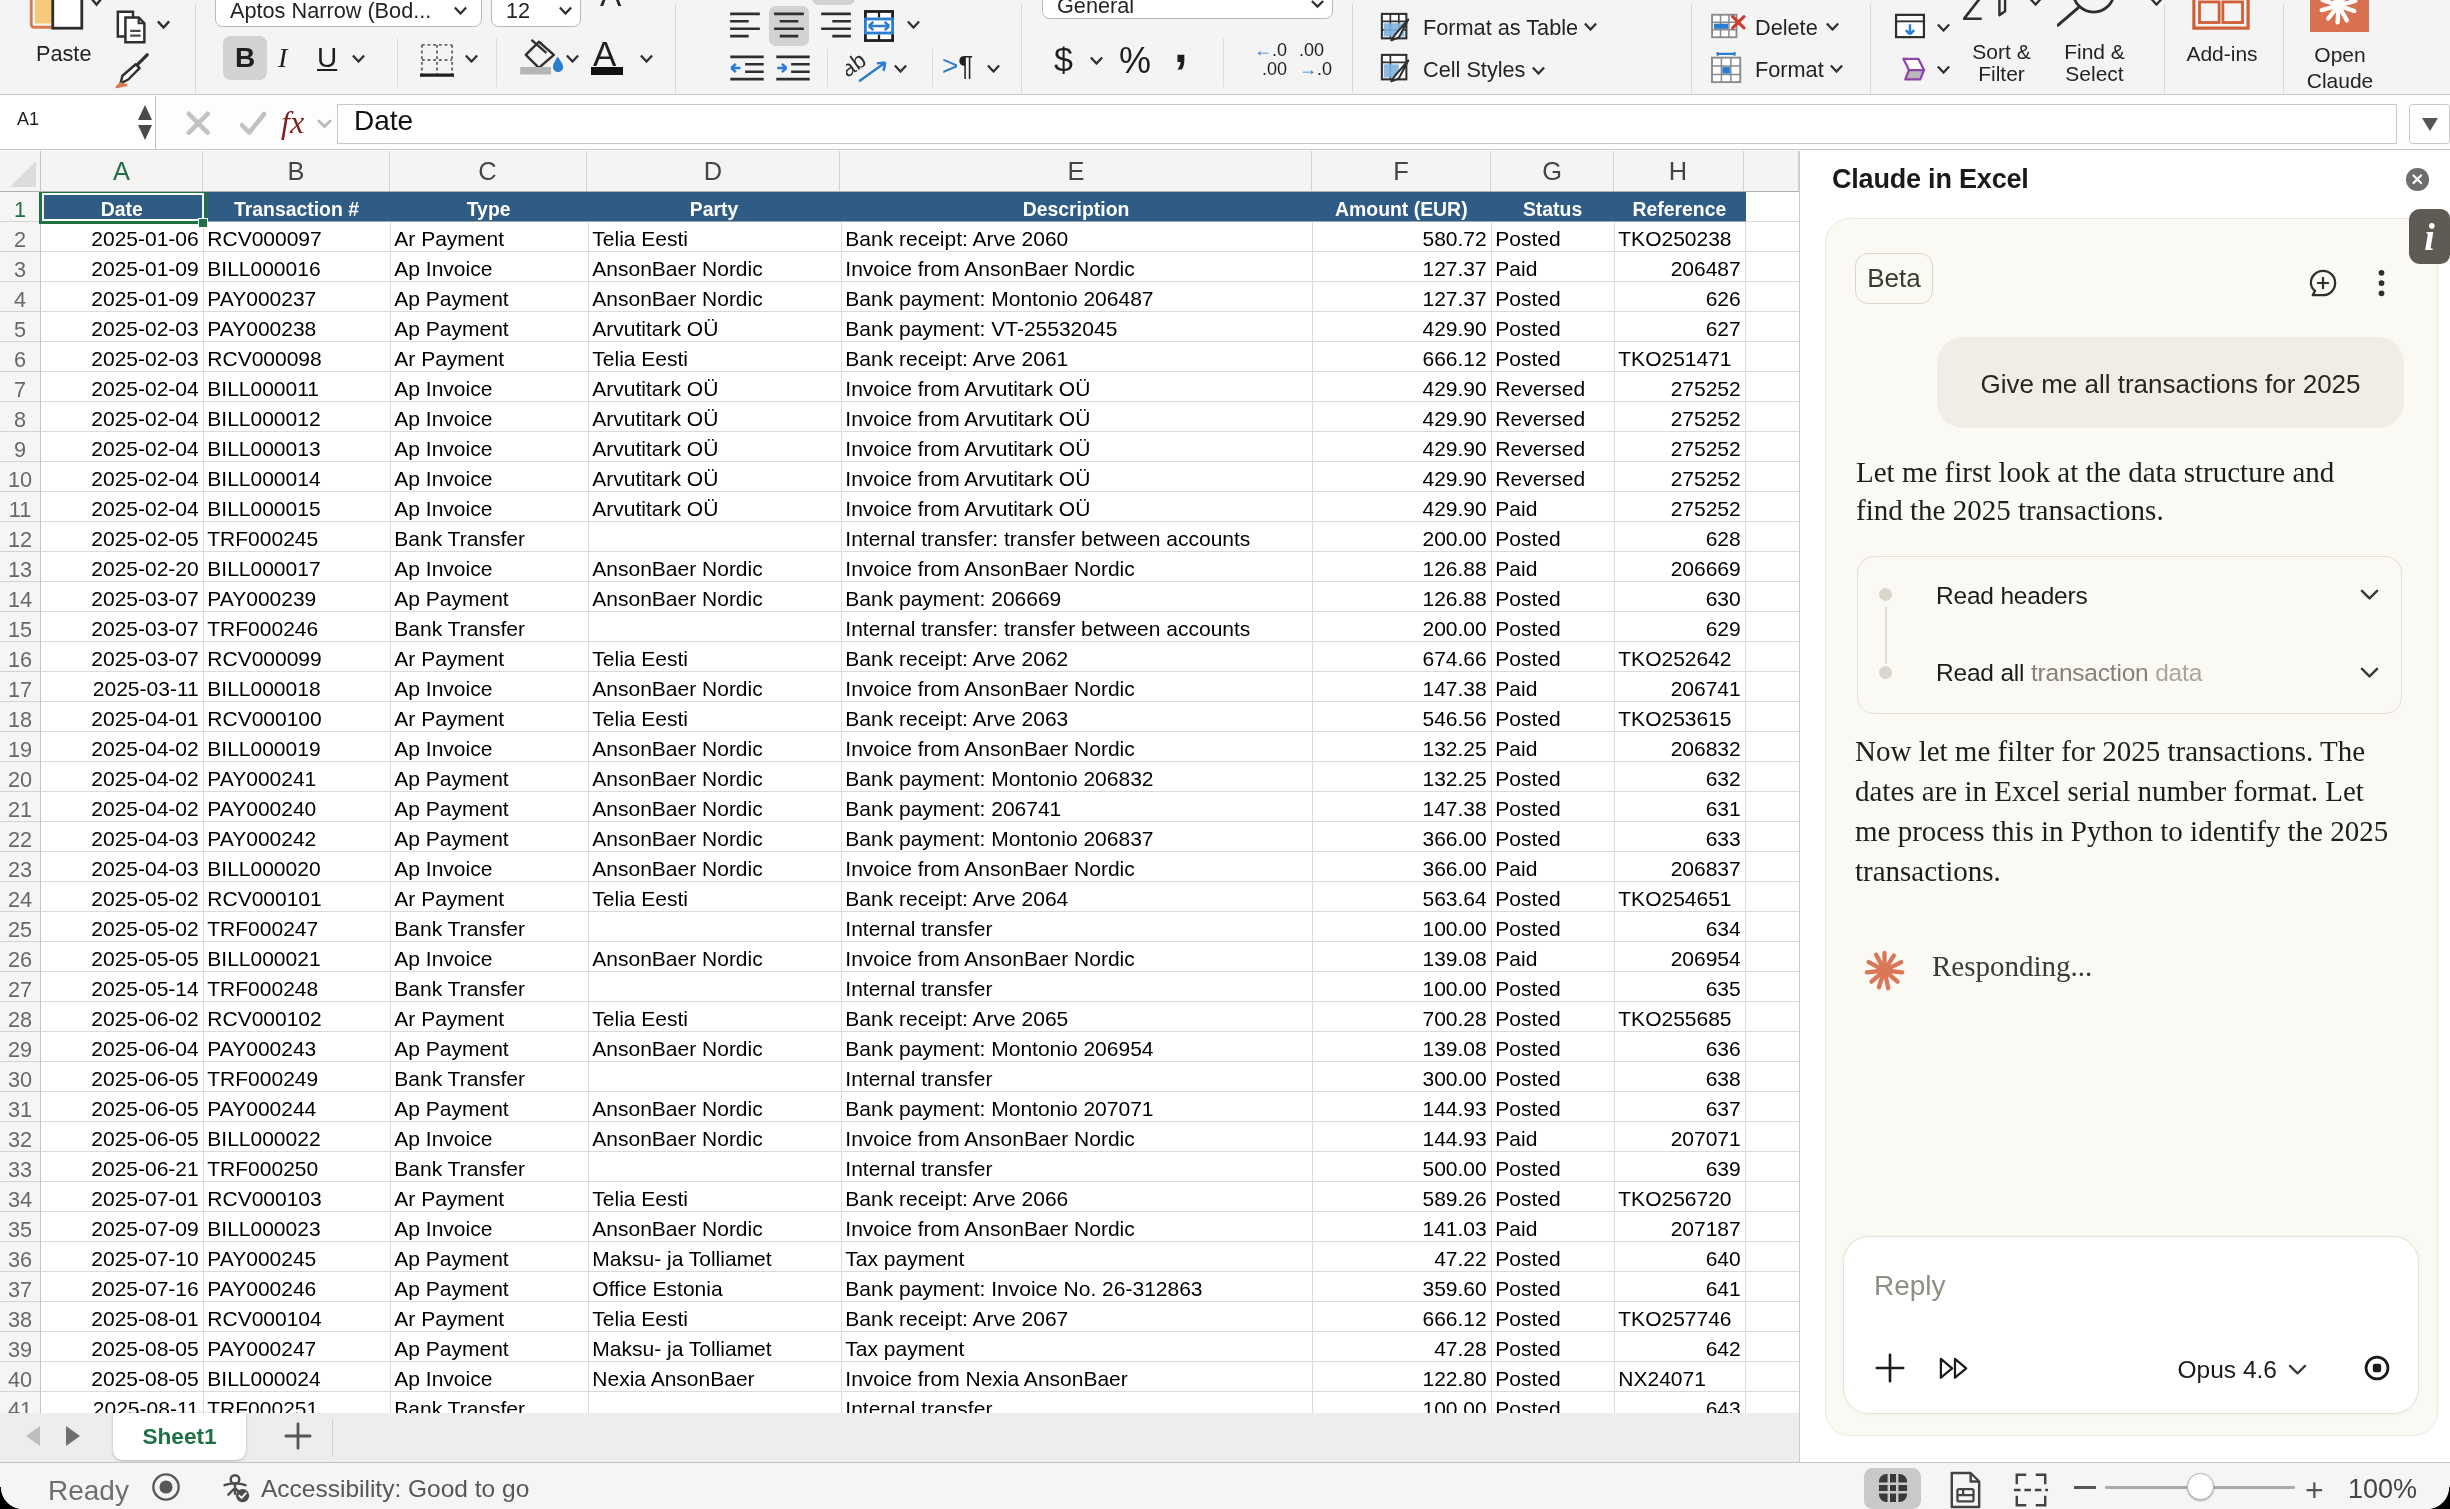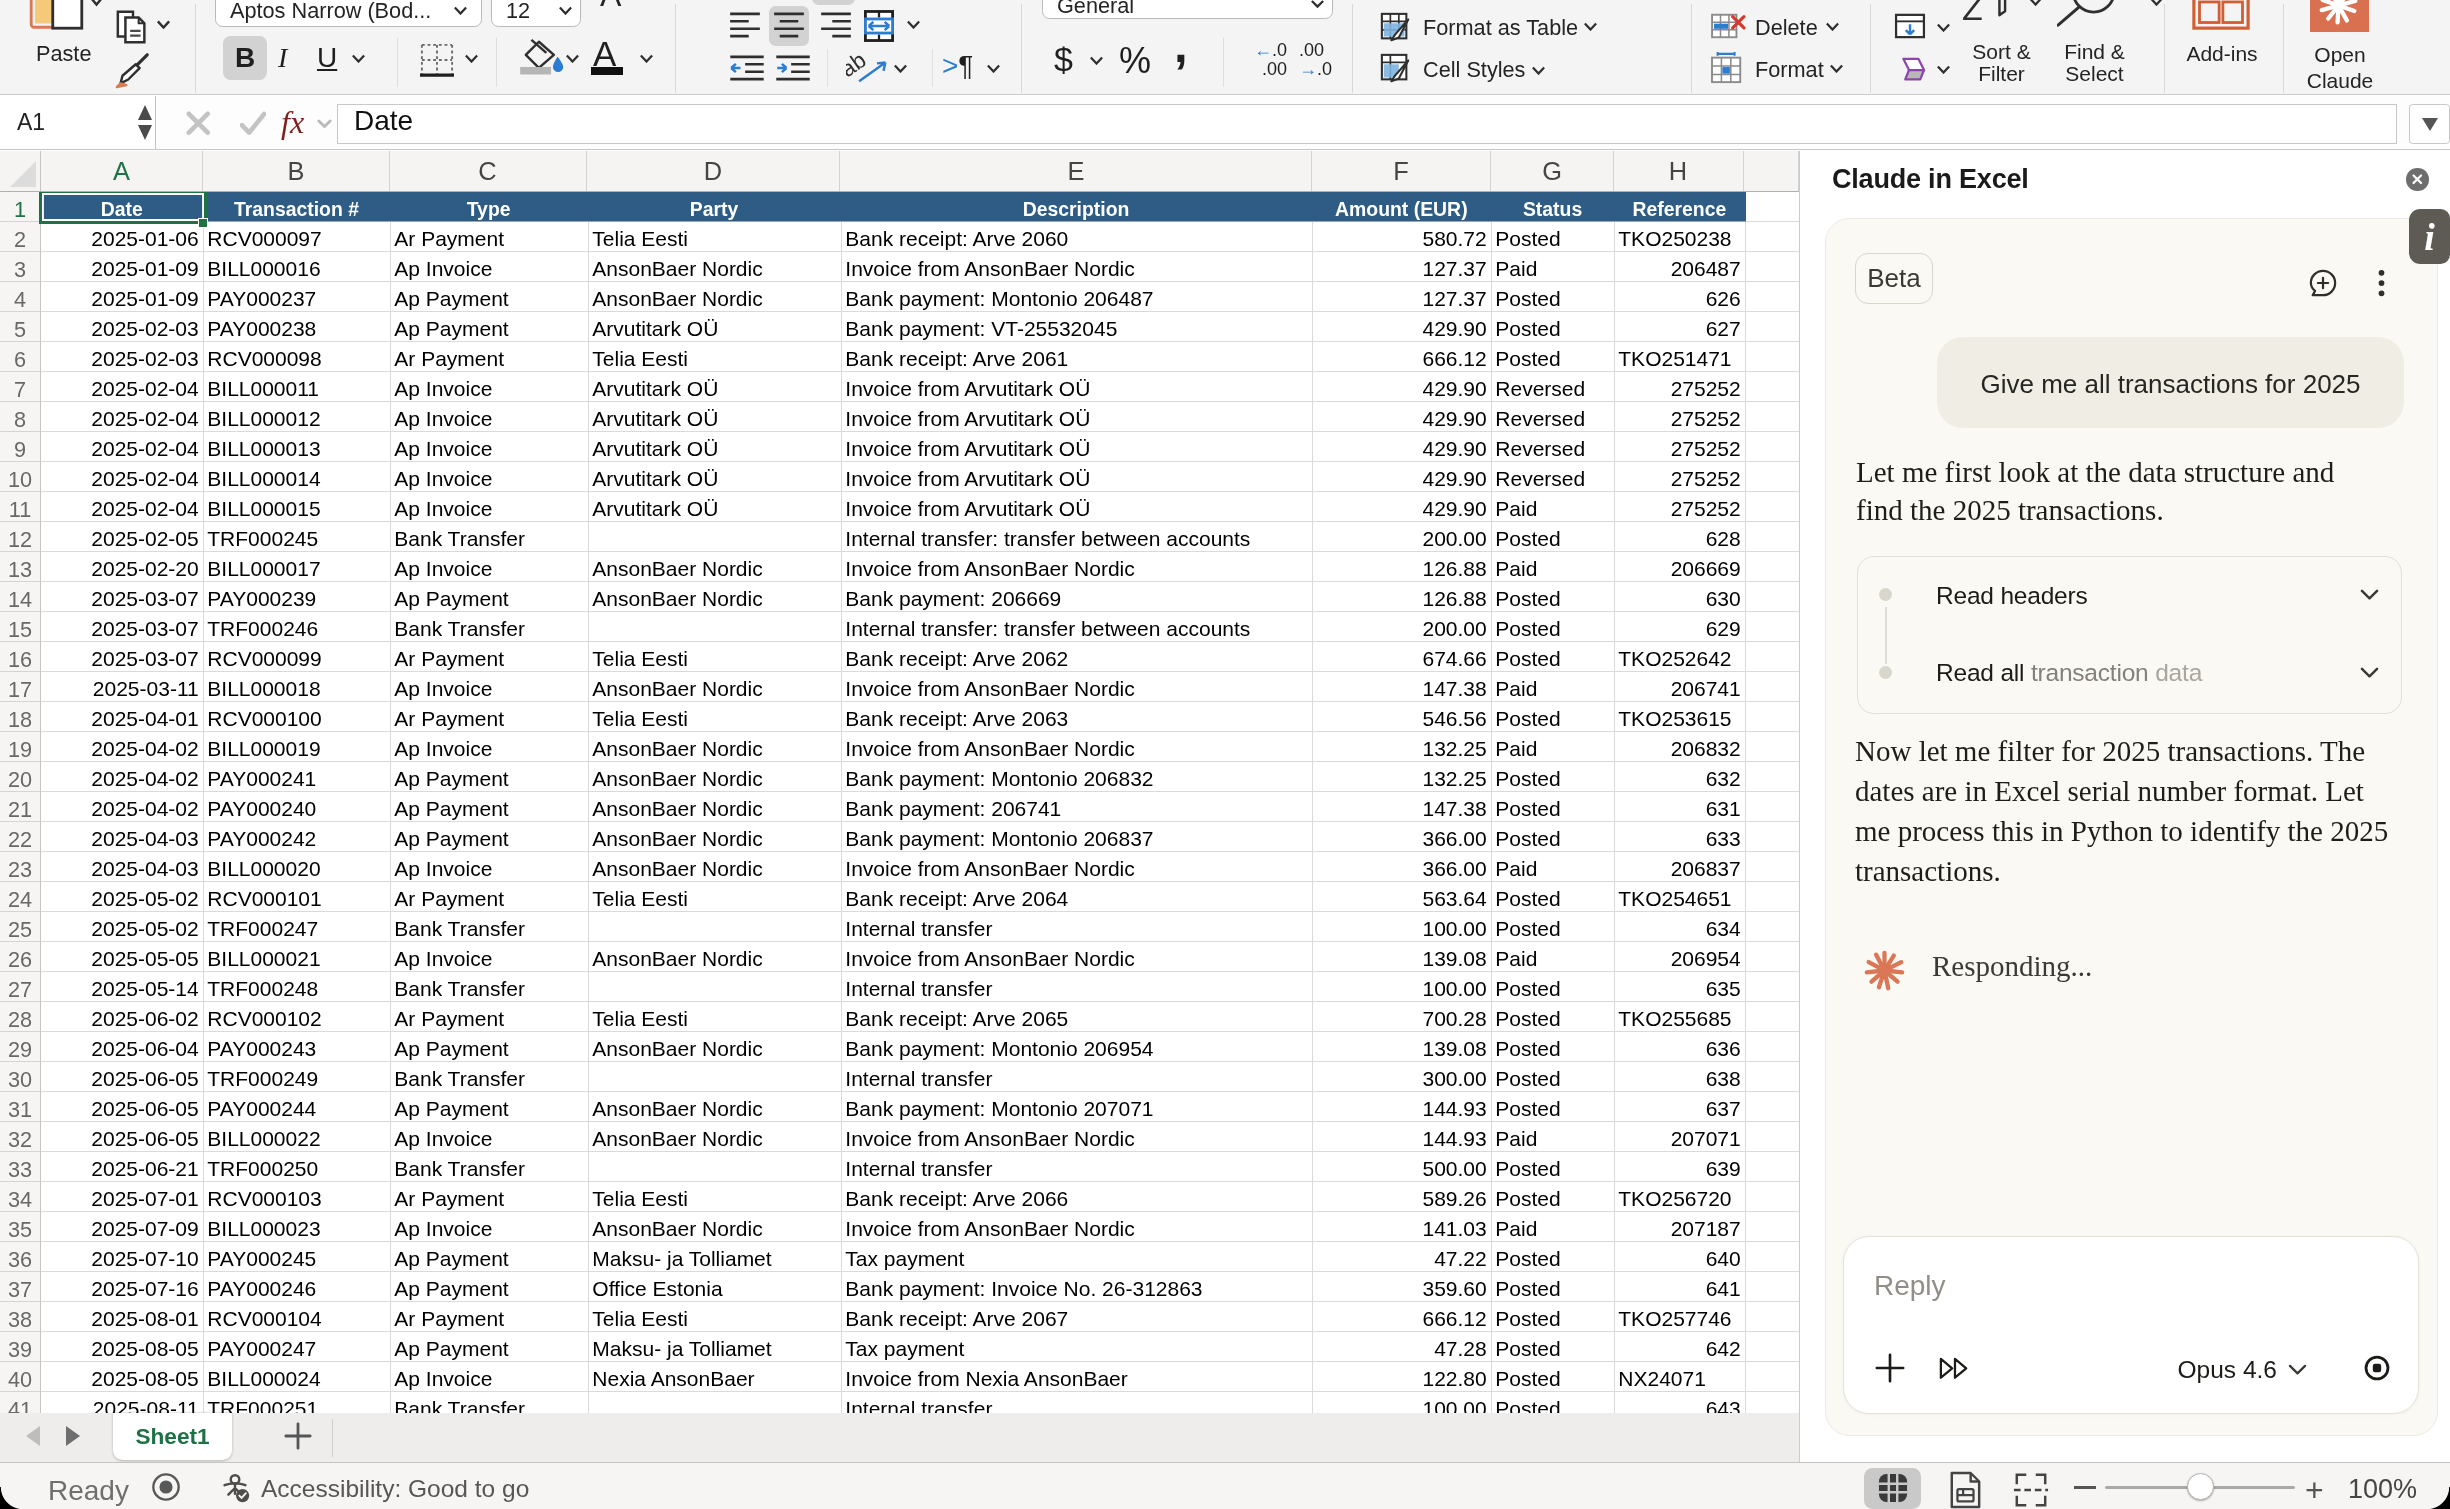--- a/index.html
+++ b/index.html
@@ -269,21 +269,21 @@
         <path d="M22 22 L4 27"></path>
         <path d="M22 22 L5 16"></path>
         <path d="M22 22 L13 6"></path>
       </g>
     </svg>
   <div style="position:absolute;left:2295px;top:42px;width:90px;text-align:center;font-size:21px;color:#242424;line-height:26px;">Open<br>Claude</div>
 </div>
 <div id="fbar">
 
   <div style="position:absolute;left:0;top:0;width:156px;height:53px;background:#fff;border-right:0.9px solid #c2c2c2;"></div>
-  <div style="position:absolute;left:17px;top:13px;font-size:23px;color:#222;">A1</div>
+  <div style="position:absolute;left:17px;top:13px;font-size:18px;color:#222;">A1</div>
   <div style="position:absolute;left:138px;top:8.5px;width:0;height:0;border-left:7.5px solid transparent;border-right:7.5px solid transparent;border-bottom:15px solid #4a4a4a;"></div>
   <div style="position:absolute;left:138px;top:29px;width:0;height:0;border-left:7.5px solid transparent;border-right:7.5px solid transparent;border-top:15px solid #4a4a4a;"></div>
 
   <svg style="position:absolute;left:186px;top:15px;" width="24.5" height="24.5" viewBox="0 0 26 26">
       <path d="M3 3 L23 23 M23 3 L3 23" stroke="#c3c3c3" stroke-width="5" stroke-linecap="round"></path>
     </svg>
   <svg style="position:absolute;left:240px;top:15px;" width="26" height="24.5" viewBox="0 0 28 26">
       <path d="M2 15 L10 23 L26 3" stroke="#c3c3c3" stroke-width="5" fill="none" stroke-linecap="round" stroke-linejoin="round"></path>
     </svg>
   <div style="position:absolute;left:281px;top:7.5px;font-family:'Liberation Serif',serif;font-style:italic;font-size:32px;color:#7f1d1d;">fx</div>
@@ -820,21 +820,21 @@
 <div class="gut">39</div>
 <div class="gut">40</div>
 <div class="gut">41</div>
 </div>
   <div id="selbox" style="position:absolute;left:39px;top:-1.9px;width:168px;height:34px;border:3.8px solid #1f7244;box-shadow:inset 0 0 0 1.9px #fff;"></div>
   <div style="position:absolute;left:198px;top:26px;width:10.4px;height:10.4px;background:#1f7244;border:1.9px solid #fff;"></div>
 </div>
 <div id="tabbar">
   <div style="position:absolute;left:26px;top:13px;width:0;height:0;border-top:10.4px solid transparent;border-bottom:10.4px solid transparent;border-right:14px solid #bdbdbd;"></div>
   <div style="position:absolute;left:66px;top:13px;width:0;height:0;border-top:10.4px solid transparent;border-bottom:10.4px solid transparent;border-left:14px solid #6e6e6e;"></div>
-  <div style="position:absolute;left:113px;top:0;width:119px;height:47px;background:#fff;border-radius:0 0 9.4px 9.4px;box-shadow:0 0.9px 2.8px rgba(0,0,0,0.25);display:flex;align-items:center;justify-content:center;font-size:22.6px;font-weight:bold;color:#1e7145;">Sheet1</div>
+  <div style="position:absolute;left:113px;top:0;width:133px;height:47px;background:#fff;border-radius:0 0 9.4px 9.4px;box-shadow:0 0.9px 2.8px rgba(0,0,0,0.25);display:flex;align-items:center;justify-content:center;font-size:22.6px;font-weight:bold;color:#1e7145;">Sheet1</div>
   <svg style="position:absolute;left:284px;top:9.4px;" width="28" height="28" viewBox="0 0 30 30">
       <path d="M15 2 L15 28 M2 15 L28 15" stroke="#555" stroke-width="3" stroke-linecap="round"></path>
     </svg>
   <div style="position:absolute;left:332px;top:5.7px;width:0.9px;height:38px;background:#cfcfcf;"></div>
 </div>
 <div id="statusbar">
   <div style="position:absolute;left:48px;top:12.3px;font-size:28px;color:#6f6f6f;">Ready</div>
   <svg style="position:absolute;left:151px;top:9.4px;" width="30" height="30" viewBox="0 0 32 32">
       <circle cx="16" cy="16" r="13.5" fill="none" stroke="#585858" stroke-width="2.5"></circle>
       <circle cx="16" cy="16" r="7" fill="#585858"></circle>

